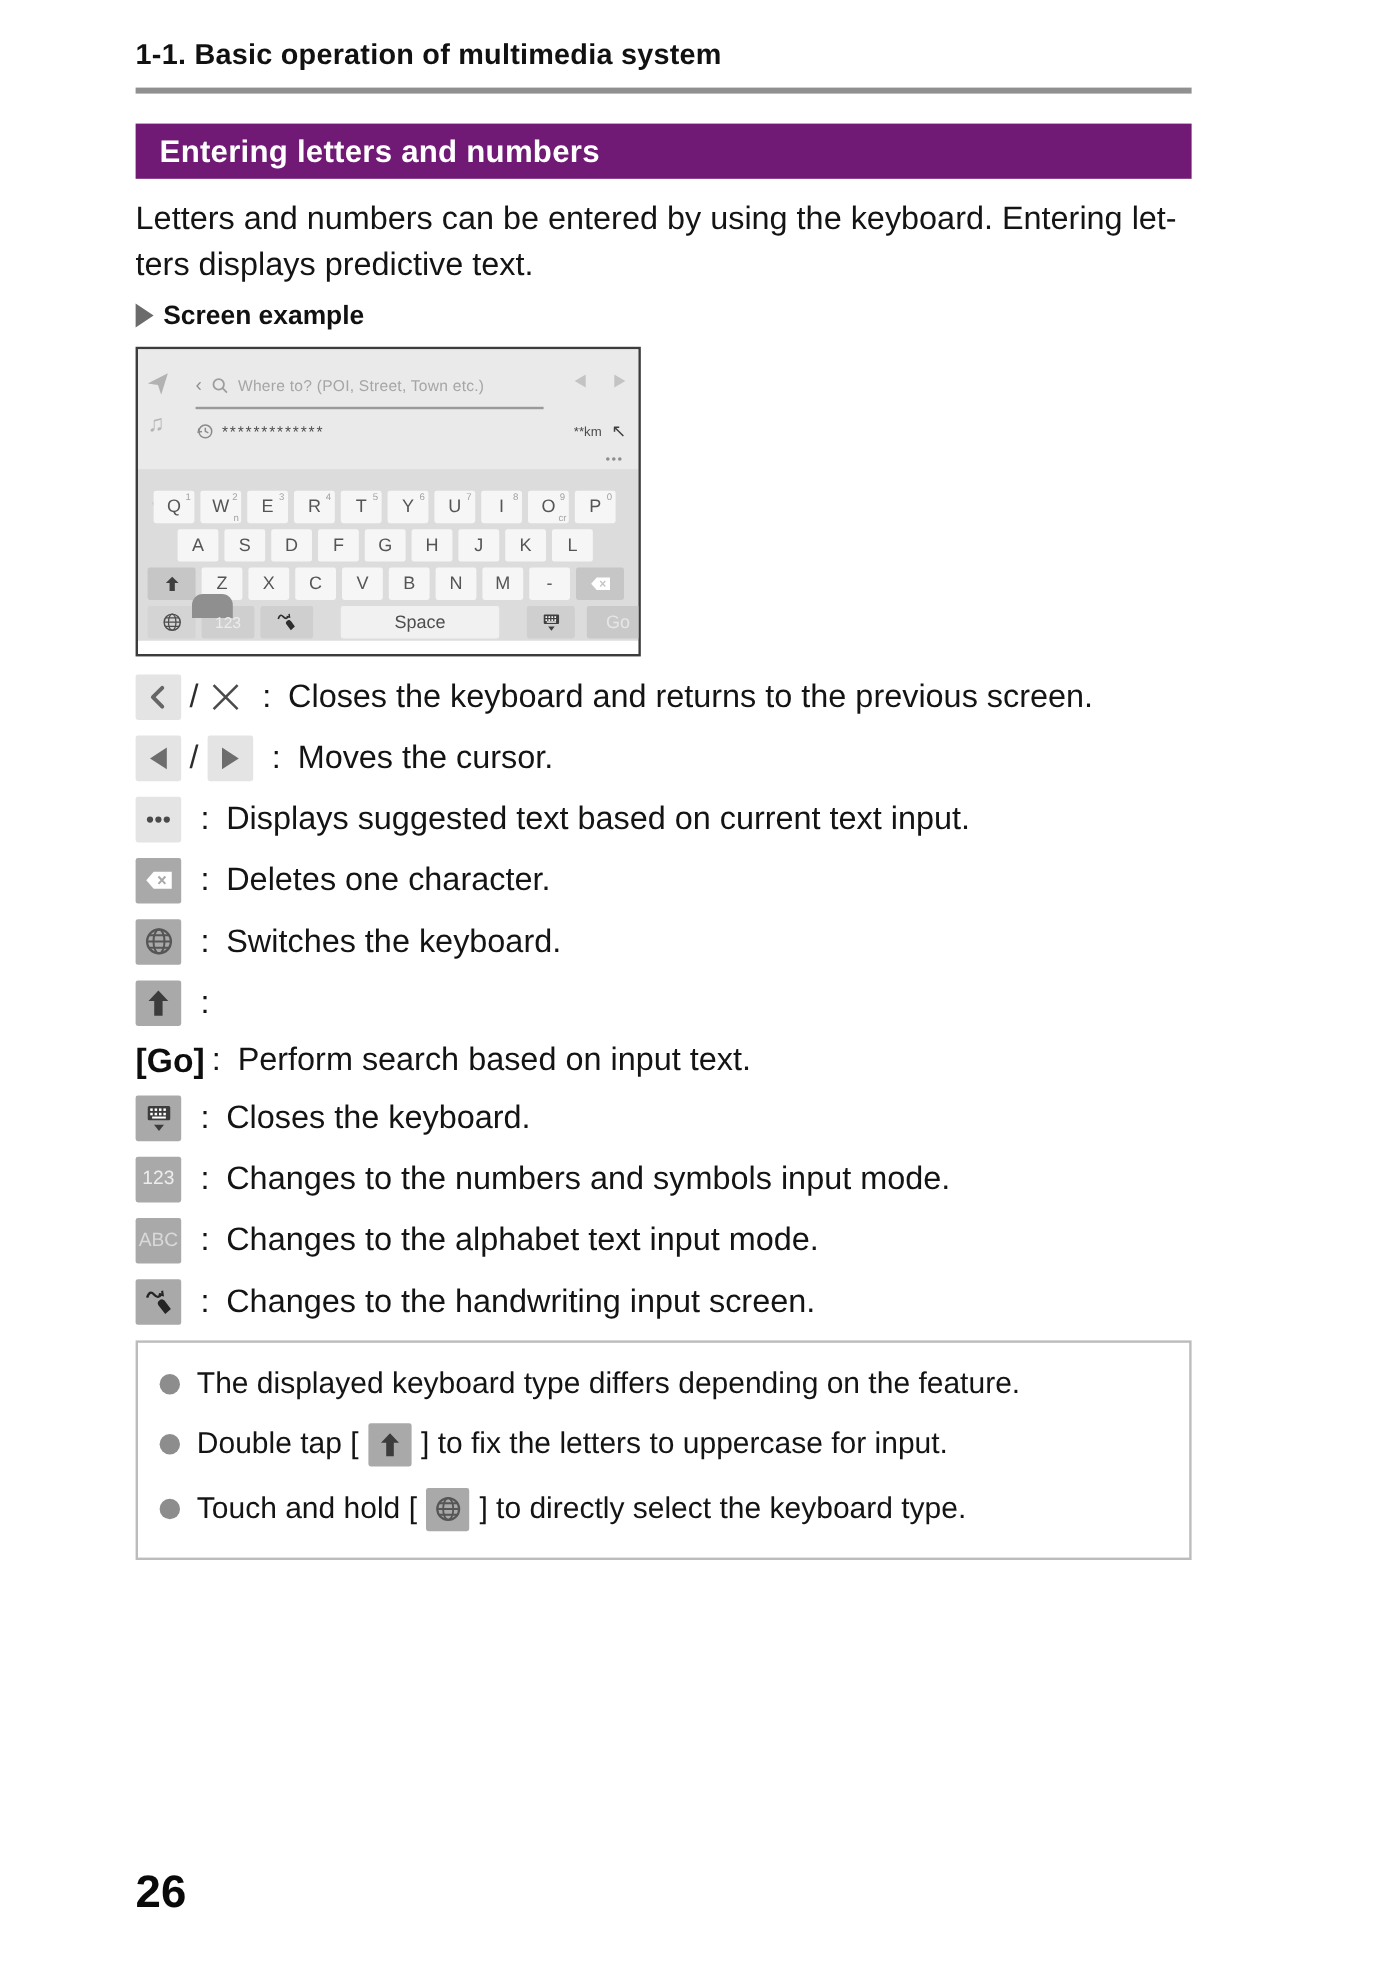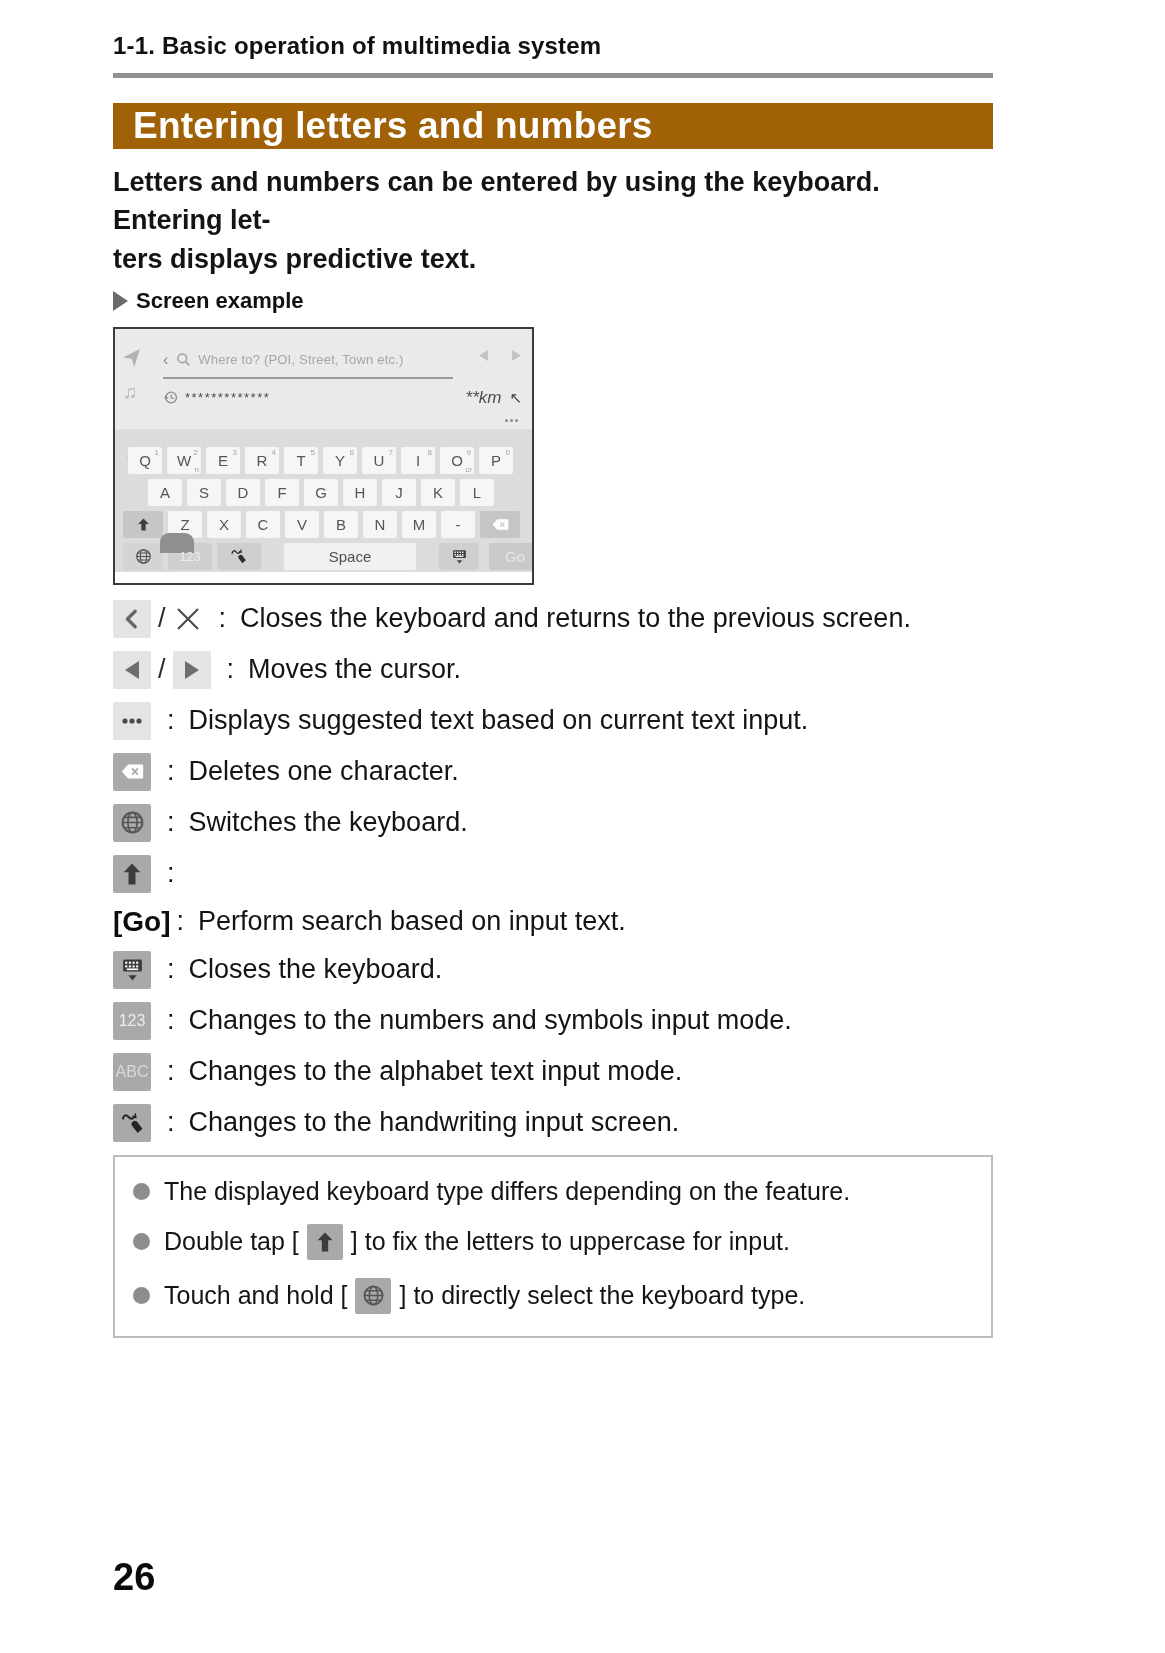--- a/index.html
+++ b/index.html
@@ -6,24 +6,24 @@
   html,body { background:#ffffff; }
   body { font-family:"Liberation Sans", sans-serif; color:#161616; }
   .page { position:relative; width:1165px; height:1653px; background:#ffffff; overflow:hidden; }
   .content { position:absolute; left:113px; width:880px; top:0; }
 
   
   .breadcrumb { padding-top:32px; font-size:24px; font-weight:bold; color:#111; letter-spacing:0.2px; }
   .head-rule { margin-top:13px; height:5px; background:#909090; }
 
   
-  .banner { margin-top:25px; height:46px; background:#a16207; color:#ffffff;
-            font-size:37px; font-weight:bold; line-height:46px; padding-left:20px; letter-spacing:0.2px; }
-
-  .intro { margin-top:14px; font-size:27px; line-height:1.42; white-space:pre-line; color:#141414;font-weight:bold; }
+  .banner { margin-top:25px; height:46px; background:#701a75; color:#ffffff;
+            font-size:26px; font-weight:bold; line-height:46px; padding-left:20px; letter-spacing:0.2px; }
+
+  .intro { margin-top:14px; font-size:27px; line-height:1.42; white-space:pre-line; color:#141414; }
 
   .subhead { margin-top:10px; display:flex; align-items:center; font-size:22px; font-weight:bold; color:#111; }
   .tri-marker { width:0; height:0; border-left:15px solid #6b6b6b; border-top:10px solid transparent;
                 border-bottom:10px solid transparent; margin-right:8px; }
 
   
   .shot { position:relative; margin-top:13px; width:421px; height:258px; border:2px solid #3c3c3c; background:#e7e7e7; overflow:hidden; }
   .shot-strip { position:absolute; left:0; right:0; bottom:0; height:11px; background:#ffffff; }
   .shot-topbar { position:absolute; left:0; top:0; right:0; height:100px; background:#eaeaea; }
   .shot-kb { position:absolute; left:0; top:100px; right:0; bottom:11px; background:#dcdcdc; }
@@ -31,21 +31,21 @@
   .rail-ic { position:absolute; left:8px; color:#b5b5b5; }
   .searchbar { position:absolute; left:48px; top:14px; width:290px; height:34px; display:flex; align-items:center; }
   .searchbar .back { color:#8e8e8e; font-size:16px; margin-right:8px; }
   .search-underline { position:absolute; left:48px; top:48px; width:290px; height:2px; background:#9a9a9a; }
   .ph-text { color:#a6a6a6; font-size:13px; letter-spacing:0.2px; }
   .nav-arrows { position:absolute; right:10px; top:20px; display:flex; gap:22px; }
 
   .hist-row { position:absolute; left:48px; top:58px; right:10px; height:22px; display:flex; align-items:center; }
   .hist-text { font-size:13px; color:#4c4c4c; letter-spacing:1.5px; margin-left:7px; }
   .hist-right { margin-left:auto; display:flex; align-items:center; gap:8px; }
-  .km { font-size:17px; color:#4c4c4c;font-style:italic; }
+  .km { font-size:11px; color:#4c4c4c; }
   .nw-arrow { font-size:15px; color:#3f3f3f; line-height:1; }
   .suggest-box { position:absolute; right:6px; top:84px; width:30px; height:16px; display:flex; align-items:center; justify-content:center; gap:2px; }
   .suggest-box i { width:3px; height:3px; border-radius:50%; background:#8e8e8e; }
 
   .kb-row { position:absolute; display:flex; gap:5px; }
   .kb-key { width:34px; height:27px; background:#f6f6f6; border-radius:2px; position:relative;
             display:flex; align-items:center; justify-content:center; font-size:15px; color:#555; }
   .kb-key .kn { position:absolute; top:1px; right:3px; font-size:8px; color:#a2a2a2; }
   .kb-key .ka { position:absolute; bottom:0px; right:2px; font-size:8px; color:#a2a2a2; }
   .sp-key { height:27px; border-radius:2px; display:flex; align-items:center; justify-content:center; background:#cfcfcf; position:relative; }

